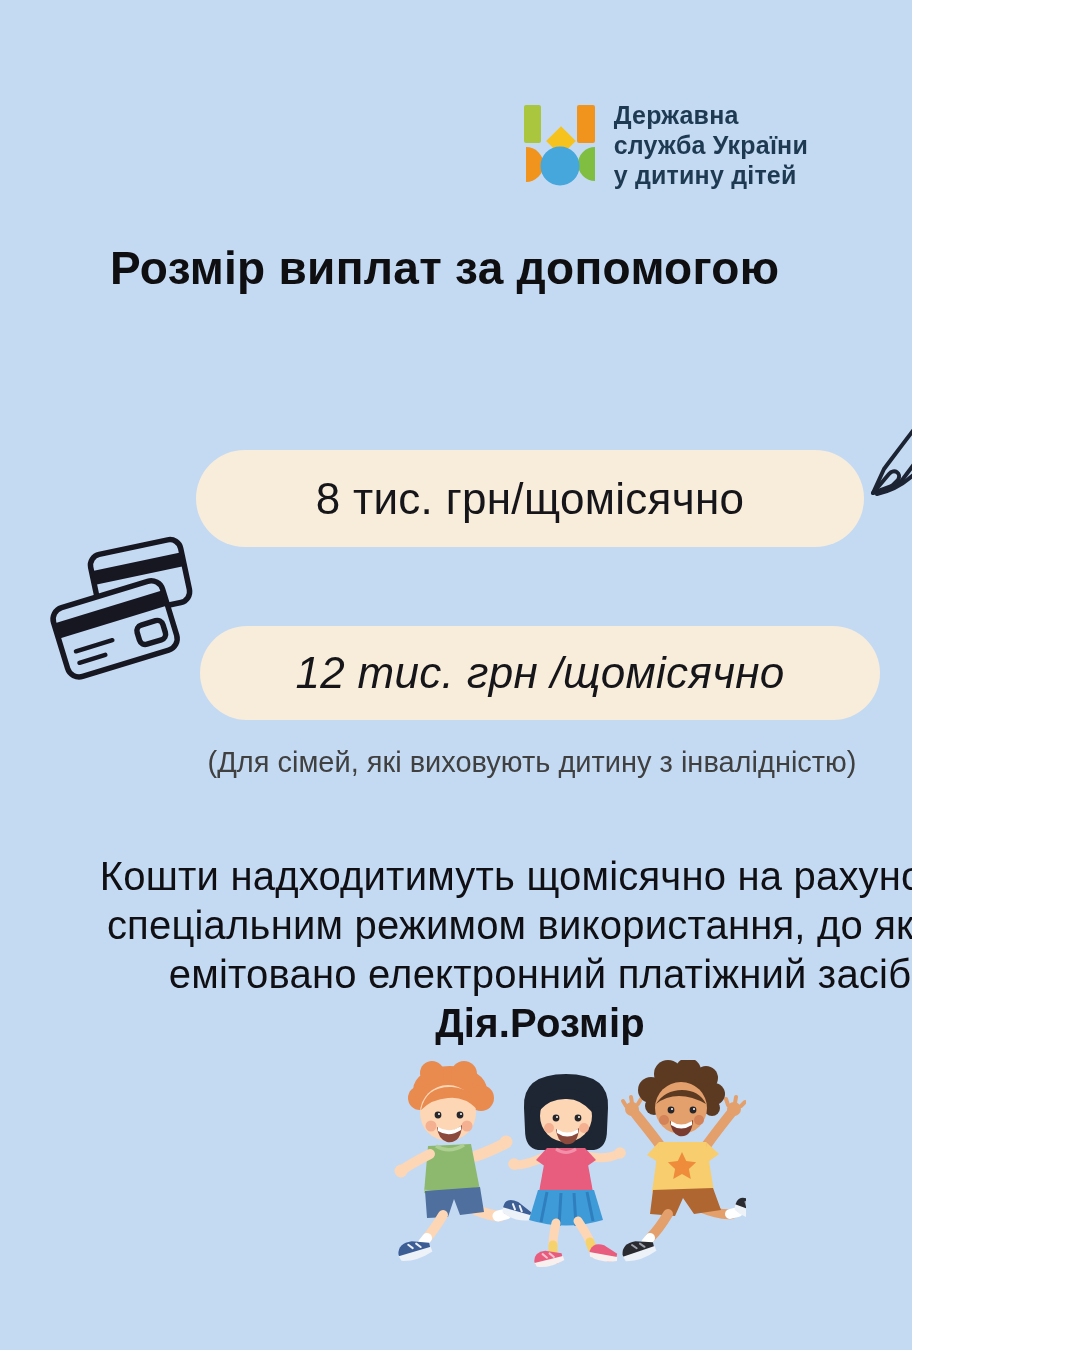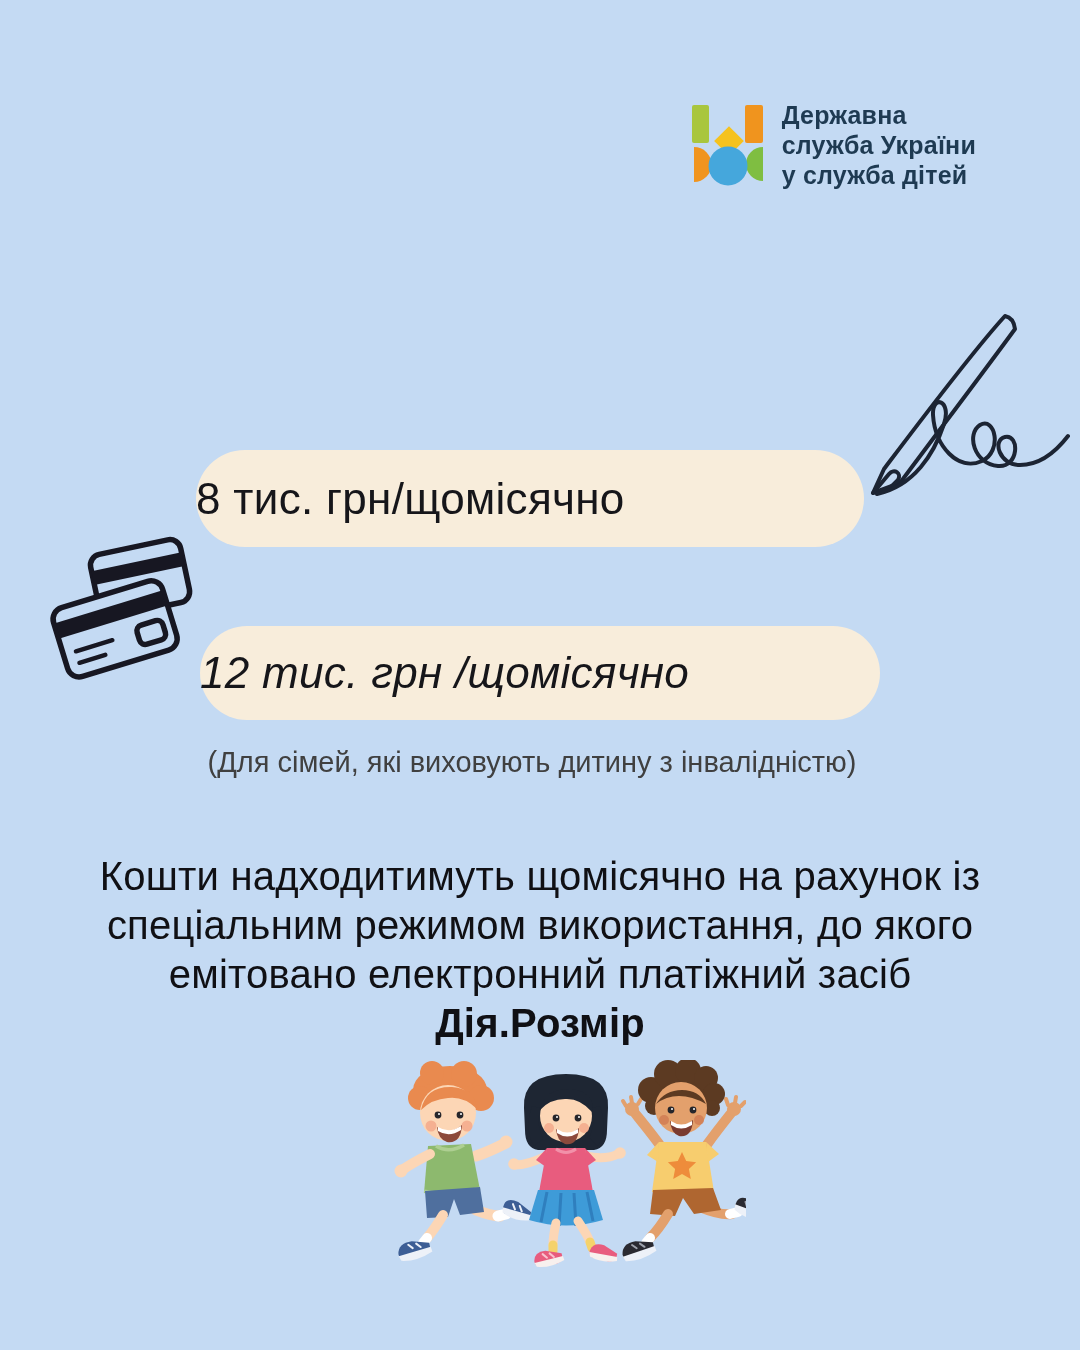--- a/index.html
+++ b/index.html
@@ -1,19 +1,19 @@
 <!DOCTYPE html>
 <html><head>
 <meta charset="utf-8">
 <style>
   html,body{margin:0;padding:0;}
   body{font-family:"Liberation Sans", sans-serif;}
   .poster{
     position:relative;
-    width:1080px;height:1350px;
+    width:912px;height:1350px;
     background:#c4daf3;
     overflow:hidden;
   }
   
   .logo{
     position:absolute;top:100px;right:104px;
     display:flex;align-items:center;gap:14px;
   }
   .logo-mark{width:80px;height:90px;flex:0 0 auto;}
   .logo-text{
@@ -26,21 +26,21 @@
     position:absolute;left:110px;top:240px;width:880px;
     color:#0f0f12;font-size:46px;font-weight:700;line-height:56px;
     letter-spacing:.3px;
   }
   .heading span{display:block;}
   
   .pill{
     position:absolute;
     background:#f8eddb;
     border-radius:60px;
-    display:flex;align-items:center;
+    display:flex;align-items:center;justify-content:center;
     color:#16161a;font-size:44px;font-weight:500;letter-spacing:.3px;
   }
   .pill-1{left:196px;top:450px;width:668px;height:97px;}
   .pill-2{left:200px;top:626px;width:680px;height:94px;font-style:italic;}
   
   .note{
     position:absolute;left:0;top:746px;width:1064px;
     text-align:center;color:#404040;font-size:29px;font-weight:500;
   }
   
@@ -65,25 +65,26 @@
       <rect x="4" y="5" width="17" height="38" rx="2" fill="#a9c63e"></rect>
       <rect x="57" y="5" width="18" height="38" rx="2" fill="#f0941e"></rect>
       <rect x="30.5" y="30.5" width="21" height="21" transform="rotate(45 41 41)" fill="#f5c21e"></rect>
       <path d="M6,47 a17.5,17.5 0 0 1 0,35 Z" fill="#f0941e"></path>
       <path d="M75,47 a17,17 0 0 0 0,34 Z" fill="#7fbe41"></path>
       <circle cx="40" cy="66" r="19.5" fill="#45a7dc"></circle>
     </svg>
     <div class="logo-text">
       <span>Державна</span>
       <span>служба України</span>
-      <span>у служба дітей</span>
+      <span>у дитину дітей</span>
     </div>
   </div>
 
   <div class="heading">
+    <span>Розмір виплат за допомогою</span>
   </div>
 
   <svg class="pen-doodle" viewBox="0 0 232 210" aria-hidden="true">
     <g fill="none" stroke="#1c2433" stroke-width="4" stroke-linecap="round" stroke-linejoin="round">
       <path d="M153,14 C120,50 66,122 32,167 L21,191 L48,181 C86,130 136,64 163,27 C162,19 158,15 153,14 Z"></path>
       <path d="M21,191 L37,172 C42,166 50,171 46,178 L38,186"></path>
       <path d="M25,192
                C62,184 82,152 92,122
                C100,98 80,92 81,113
                C83,144 106,170 130,159

